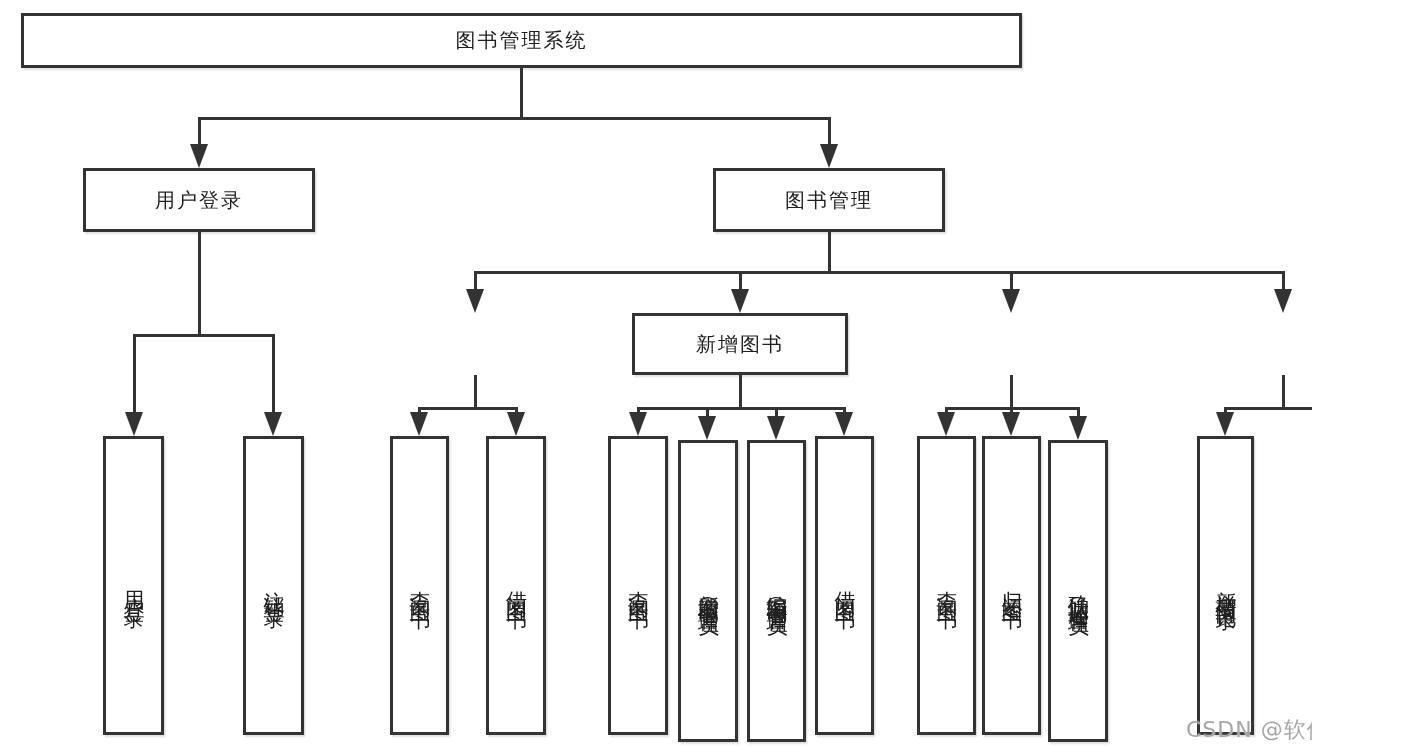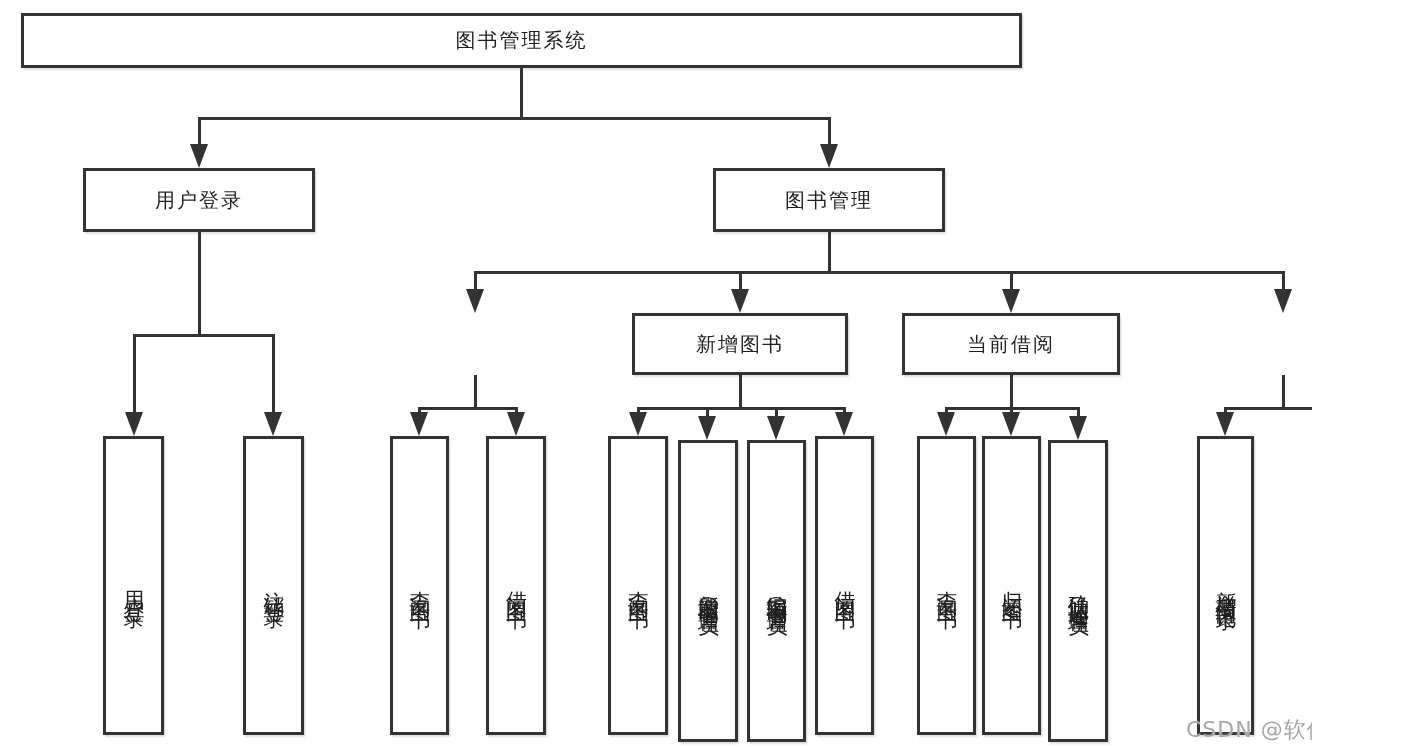--- a/index.html
+++ b/index.html
@@ -30,21 +30,20 @@
 <body>
 
 <div class="canvas" style="--line: #333333; --wm: #a6a6a6; color: rgb(31, 31, 31); background: rgb(255, 255, 255);">
 
   <div class="box h" style="left:21px;top:13px;width:1001px;height:55px;">图书管理系统</div>
 
   <div class="box h" style="left:83px;top:168px;width:232px;height:64px;">用户登录</div>
   <div class="box h" style="left:713px;top:168px;width:232px;height:64px;">图书管理</div>
 
   <div class="box h" style="left:632px;top:313px;width:216px;height:62px;">新增图书</div>
-  <div class="box h" style="left:902px;top:313px;width:218px;height:62px;">当前借阅</div>
 
   <div class="box v" style="left:103px;top:436px;width:61px;height:299px;">用户登录</div>
   <div class="box v" style="left:243px;top:436px;width:61px;height:299px;">注销登录</div>
 
   <div class="box v" style="left:390px;top:436px;width:59px;height:299px;">查询图书</div>
   <div class="box v" style="left:486px;top:436px;width:60px;height:299px;">借阅图书</div>
 
   <div class="box v" style="left:608px;top:436px;width:60px;height:299px;">查询图书</div>
   <div class="box v" style="left:678px;top:440px;width:60px;height:302px;letter-spacing:3px;">新增图书（管理员）</div>
   <div class="box v" style="left:747px;top:440px;width:59px;height:302px;letter-spacing:3px;">编辑图书（管理员）</div>

